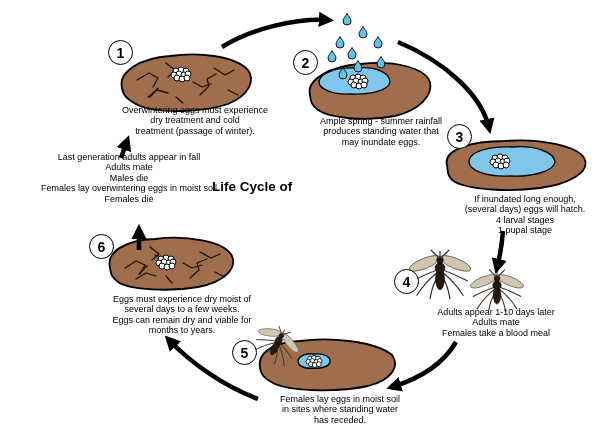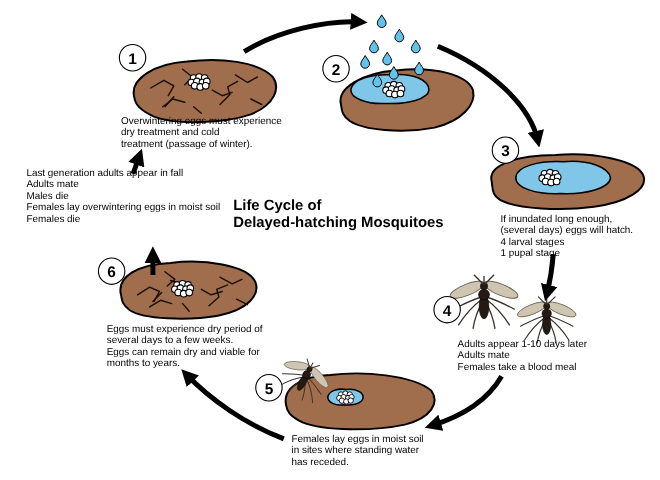--- a/index.html
+++ b/index.html
@@ -11,21 +11,21 @@
   .soil{fill:var(--soil);stroke:#000;stroke-width:1.8;}
   .pool{fill:var(--water);stroke:#000;stroke-width:1.4;}
   .crack{fill:none;stroke:var(--crack);stroke-width:1.3;stroke-linecap:round;stroke-linejoin:round;}
   .egg{fill:#fff;stroke:#000;stroke-width:1;}
   .drop{fill:var(--raindrop);stroke:#000;stroke-width:0.9;}
   .arrow{fill:none;stroke:#000;stroke-width:4.5;}
   .wing{fill:var(--wing);stroke:#6b6152;stroke-width:0.8;}
   .mbody{fill:var(--body);stroke:#000;stroke-width:0.5;}
   .leg{fill:none;stroke:#3a342c;stroke-width:1.1;stroke-linecap:round;}
   .caption{
-    position:absolute;font-size:9px;line-height:10.4px;white-space:pre-line;
+    position:absolute;font-size:9px;line-height:10.4px;white-space:pre-line;text-align:center;
   }
   .badge{
     position:absolute;width:25px;height:25px;border:1.6px solid #000;border-radius:50%;
     background:#fff;display:flex;align-items:center;justify-content:center;
     font-size:14px;font-weight:bold;box-sizing:border-box;
   }
   .title-wrap{position:absolute;left:212px;top:180px;width:206px;}
   .title-line{font-weight:bold;font-size:13.5px;line-height:14.5px;}
   .subtitle{font-style:italic;font-size:11px;line-height:13px;}
 </style>
@@ -148,39 +148,41 @@
   <div class="badge" style="left:108px;top:40px;">1</div>
   <div class="badge" style="left:293px;top:50px;">2</div>
   <div class="badge" style="left:447px;top:124px;">3</div>
   <div class="badge" style="left:394px;top:269px;">4</div>
   <div class="badge" style="left:232px;top:340px;">5</div>
   <div class="badge" style="left:89px;top:234px;">6</div>
 
   <div class="caption" style="left:110px;top:105px;width:170px;">Overwintering eggs must experience
 dry treatment and cold
 treatment (passage of winter).</div>
+  <div class="caption" style="left:306px;top:116px;width:150px;">Ample spring - summer rainfall
+produces standing water that
+may inundate eggs.</div>
   <div class="caption" style="left:455px;top:194px;width:140px;">If inundated long enough,
 (several days) eggs will hatch.
 4 larval stages
 1 pupal stage</div>
   <div class="caption" style="left:416px;top:307px;width:160px;">Adults appear 1-10 days later
 Adults mate
 Females take a blood meal</div>
   <div class="caption" style="left:265px;top:394px;width:150px;">Females lay eggs in moist soil
 in sites where standing water
 has receded.</div>
-  <div class="caption" style="left:97px;top:294px;width:170px;">Eggs must experience dry period of
+  <div class="caption" style="left:97px;top:294px;width:170px;">Eggs must experience dry moist of
 several days to a few weeks.
 Eggs can remain dry and viable for
 months to years.</div>
 
   <div class="caption" style="left:24px;top:152px;width:210px;">Last generation adults appear in fall
 Adults mate
 Males die
 Females lay overwintering eggs in moist soil
 Females die</div>
 
   <div class="title-wrap">
     <div class="title-line">Life Cycle of</div>
-    <div class="title-line">Delayed-hatching Mosquitoes</div>
   </div>
 
 </div>
 
 </body></html>

